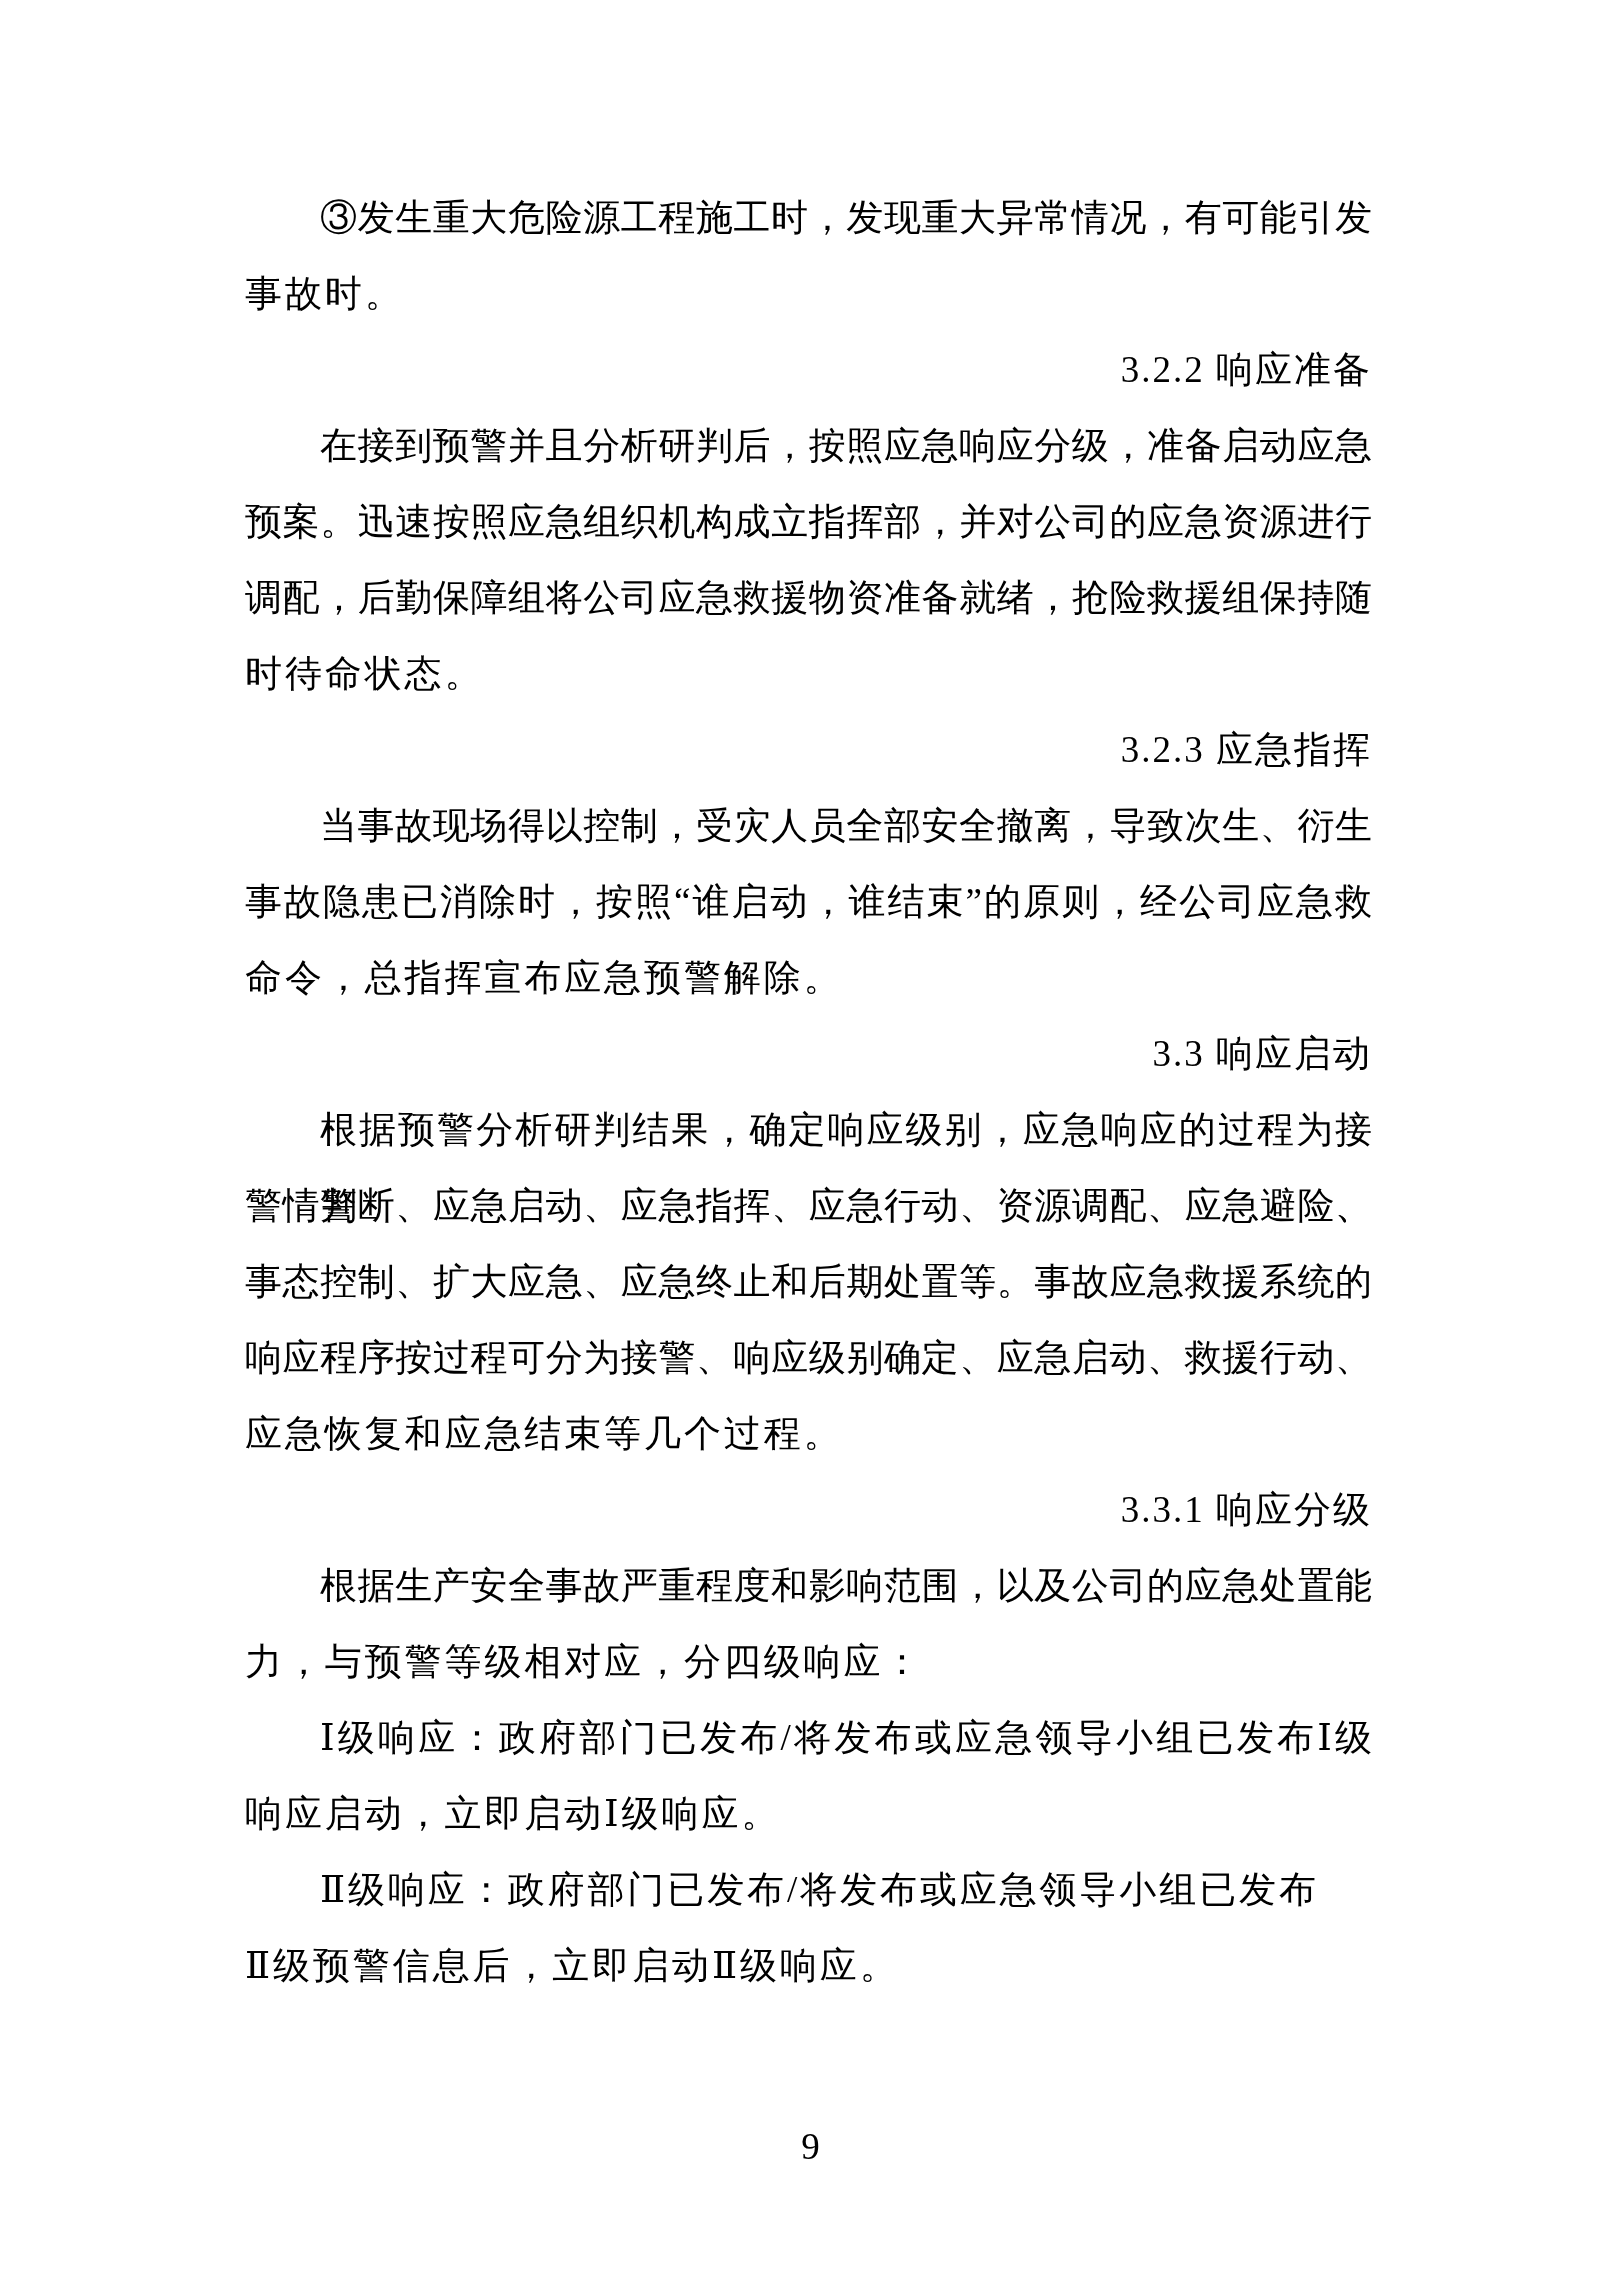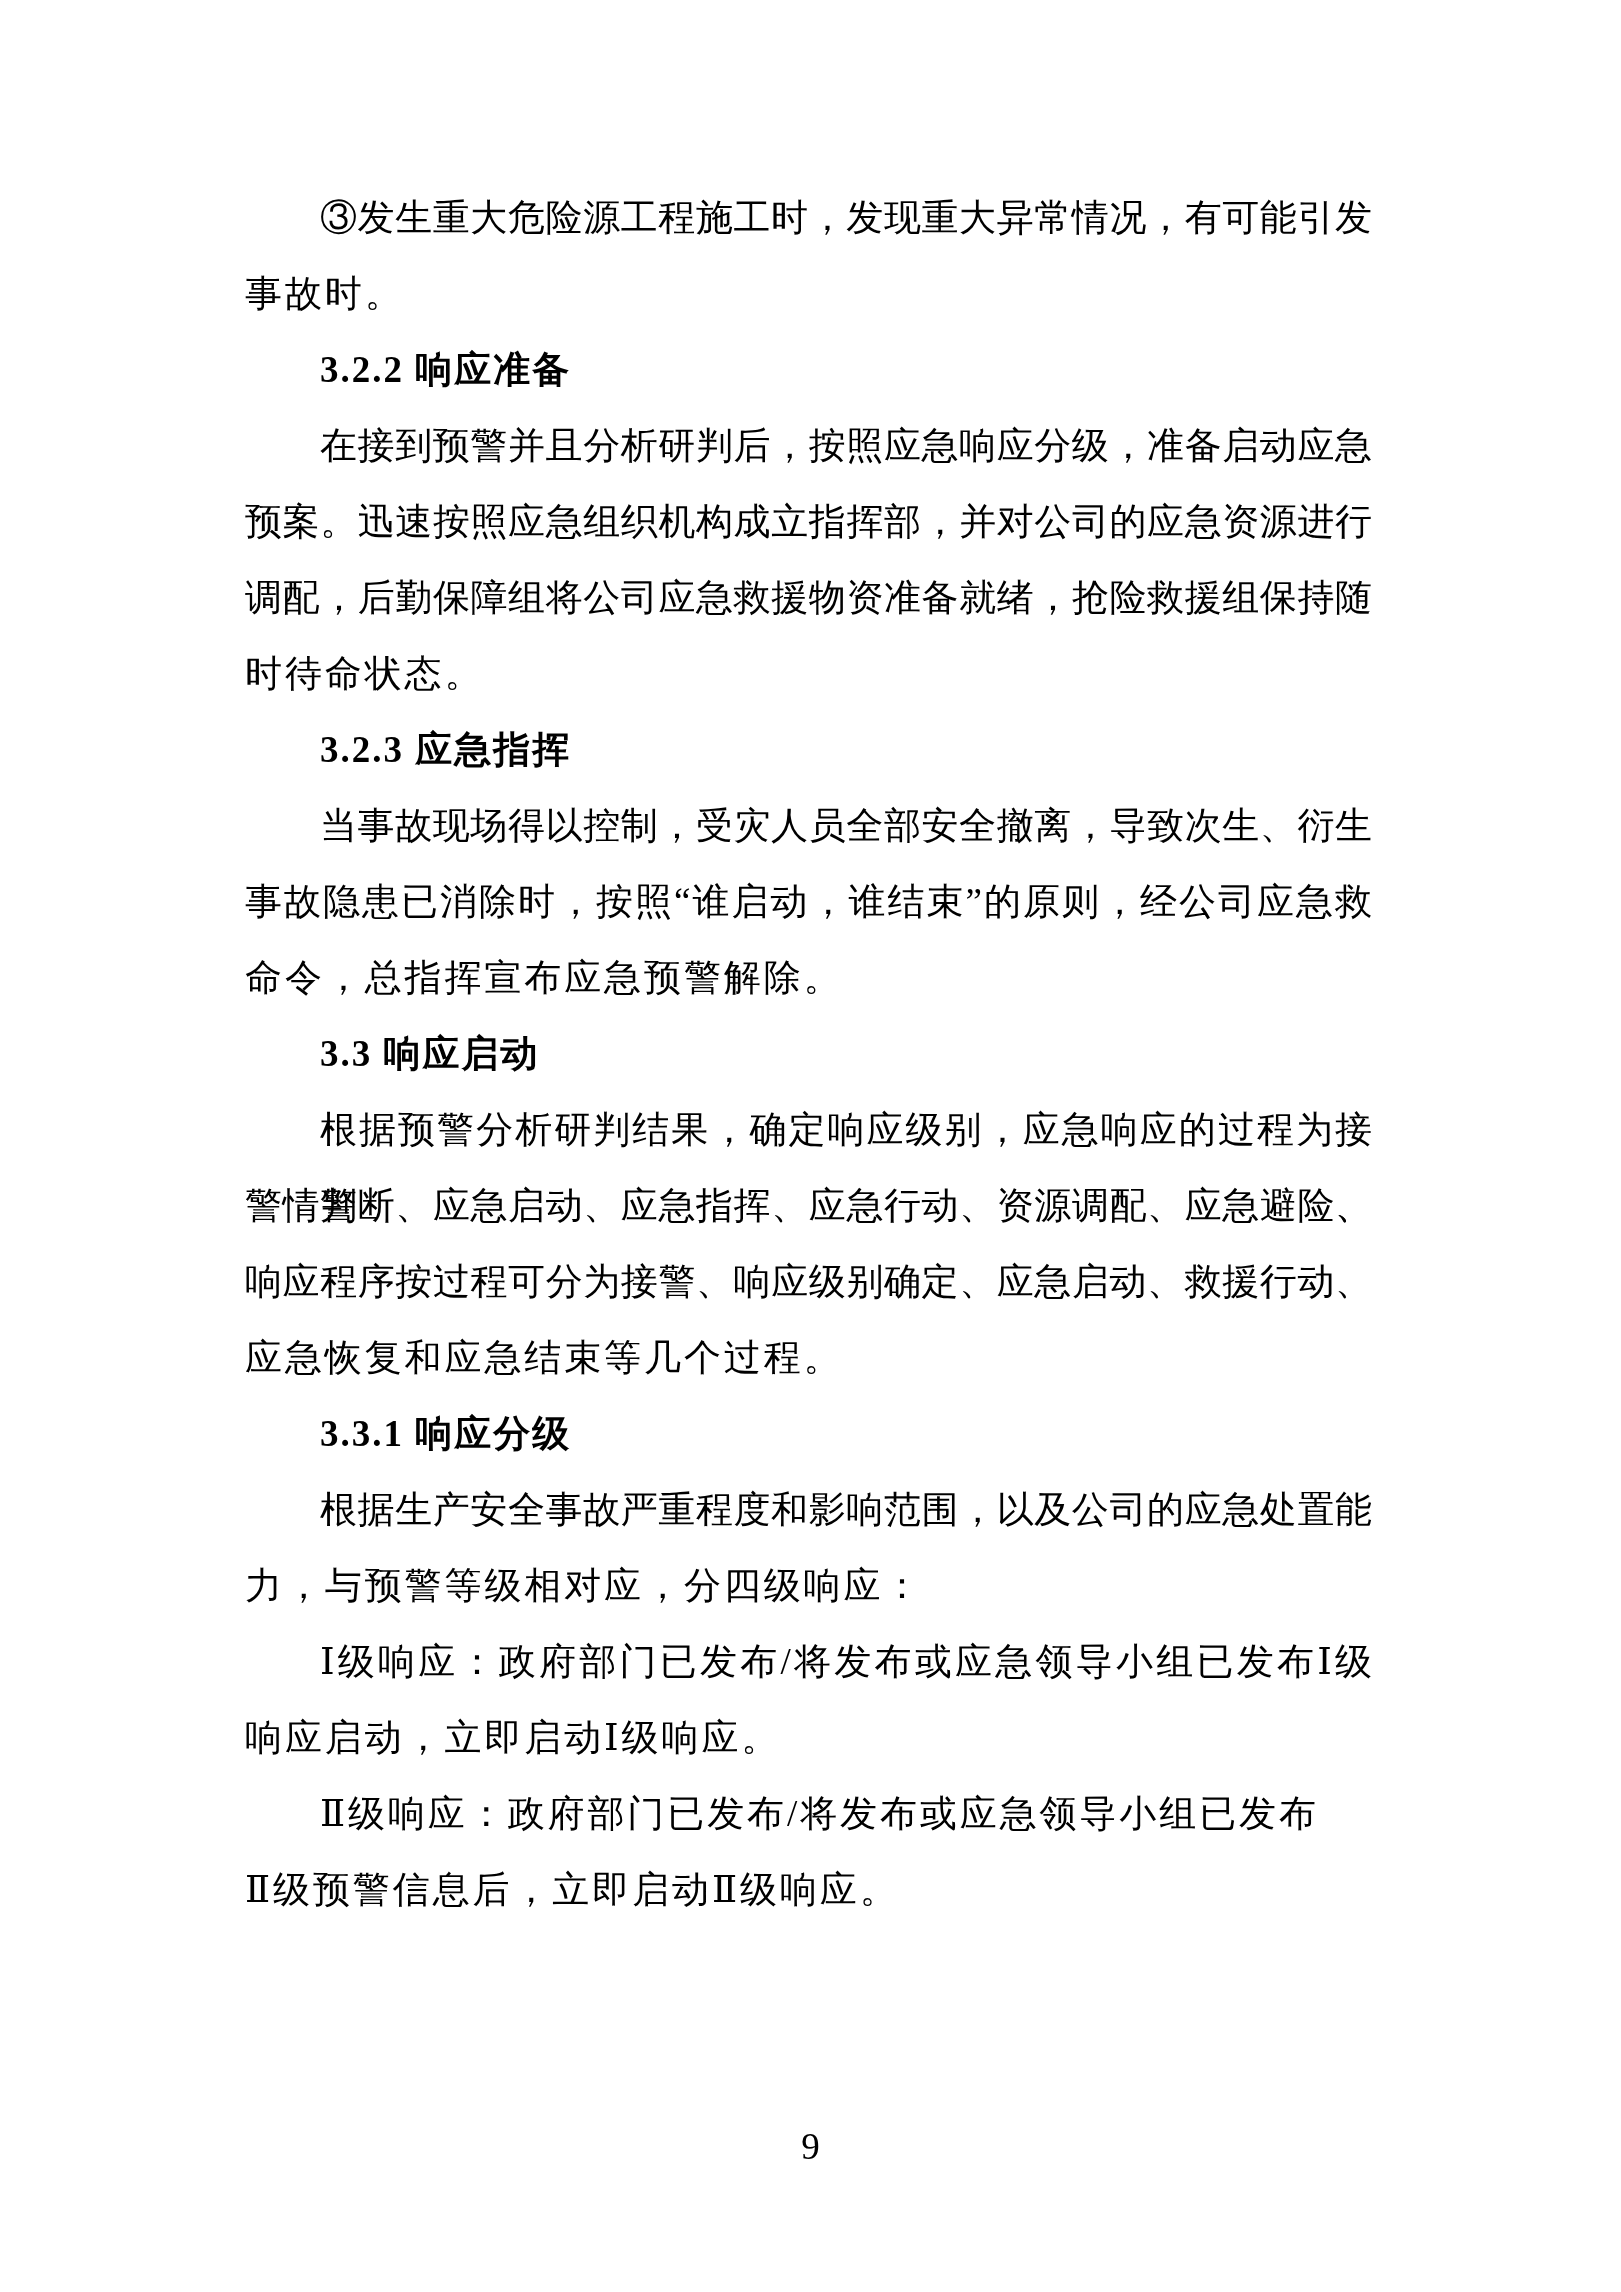--- a/index.html
+++ b/index.html
@@ -35,22 +35,23 @@
     white-space: normal;
     text-align: justify;
     text-align-last: justify;
   }
   
   .line.first {
     padding-left: 75px;
   }
   
   .line.hd {
-    font-weight: 700;
+    font-weight: 400;
     letter-spacing: 2px;
+    text-align: right;
   }
   .pageno {
     position: absolute;
     left: 0;
     top: 2115px;
     width: 100%;
     text-align: center;
     font-size: 37px;
     line-height: 63px;
   }
@@ -87,20 +88,21 @@
       <div class="line">命令，总指挥宣布应急预警解除。</div>
     </div>
 
     <div class="block">
       <div class="line first hd">3.3 响应启动</div>
     </div>
 
     <div class="block">
       <div class="line first j">根据预警分析研判结果，确定响应级别，应急响应的过程为接警、</div>
       <div class="line j">警情判断、应急启动、应急指挥、应急行动、资源调配、应急避险、</div>
+      <div class="line j">事态控制、扩大应急、应急终止和后期处置等。事故应急救援系统的</div>
       <div class="line j">响应程序按过程可分为接警、响应级别确定、应急启动、救援行动、</div>
       <div class="line">应急恢复和应急结束等几个过程。</div>
     </div>
 
     <div class="block">
       <div class="line first hd">3.3.1 响应分级</div>
     </div>
 
     <div class="block">
       <div class="line first j">根据生产安全事故严重程度和影响范围，以及公司的应急处置能</div>

